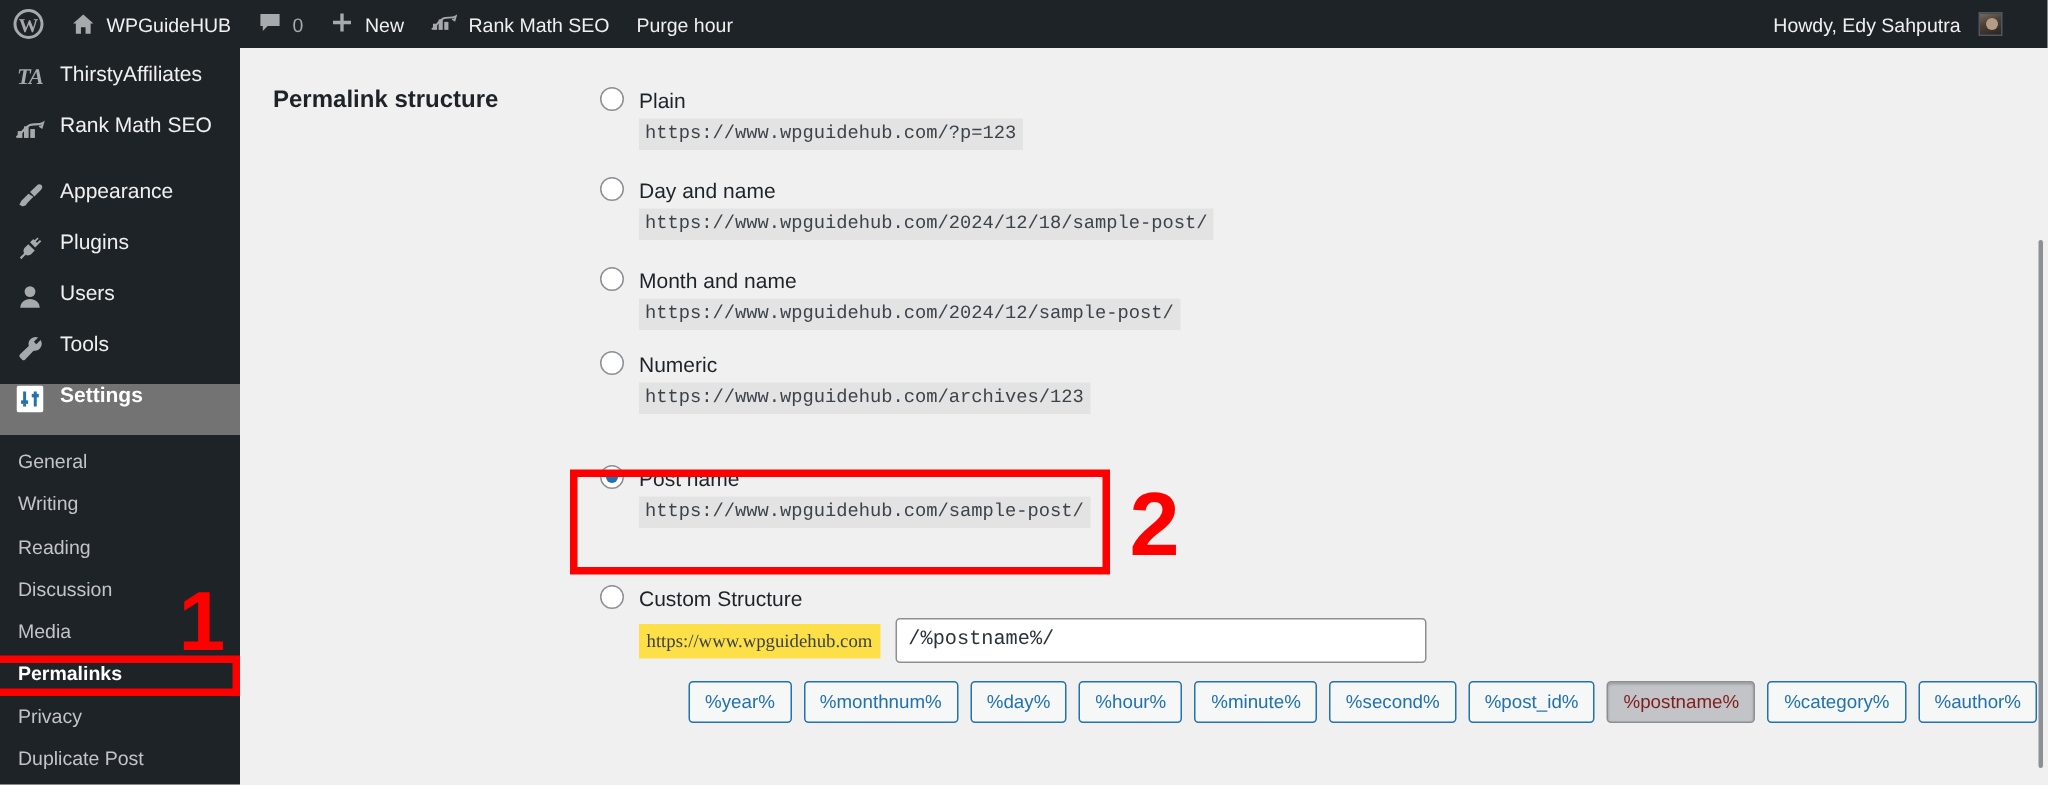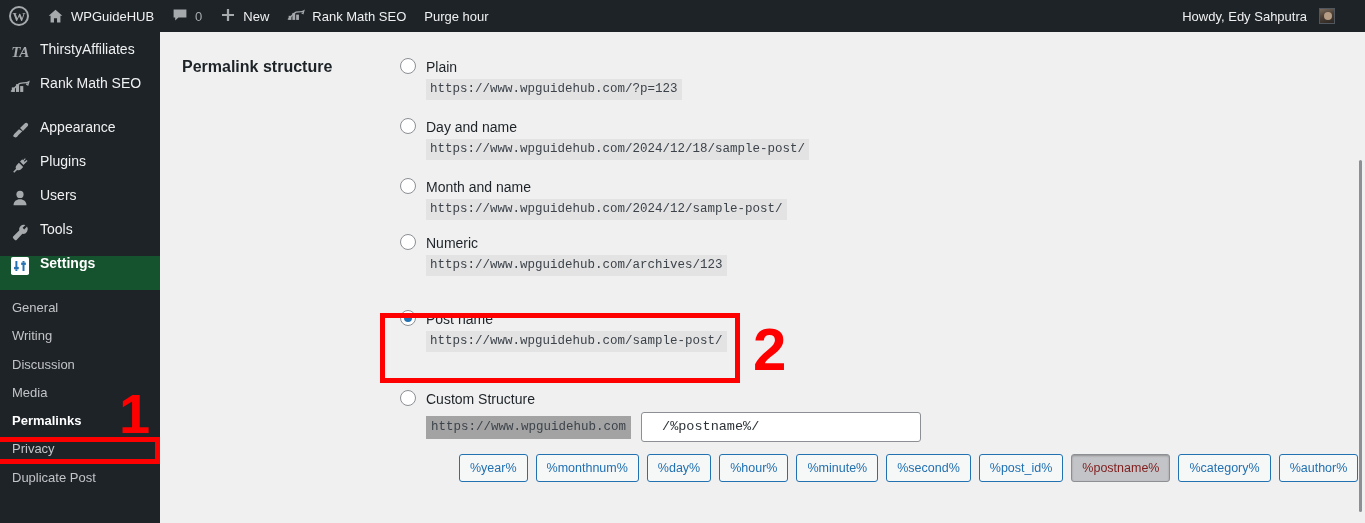--- a/index.html
+++ b/index.html
@@ -71,21 +71,21 @@
     line-height: 1;
   }
   .menu-top .mico {
     width: 20px; height: 20px;
     margin-right: 10px;
     display: flex; align-items: center; justify-content: center;
     color: #a7aaad;
     flex: 0 0 20px;
   }
   .menu-top.current {
-    background: #14532d; color: #fff;
+    background: #737373; color: #fff;
     font-weight: 600;
   }
   .menu-top.current .mico { color: #fff; }
   .menu-top.current::after {
     content: "";
     position: absolute; right: -8px; top: 50%;
     margin-top: -8px;
     border-style: solid;
     border-width: 8px 0 8px 8px;
     border-color: transparent transparent transparent #f0f0f1;
@@ -156,36 +156,36 @@
     font-family: "Liberation Mono", monospace;
     font-size: 12.5px;
     line-height: 17px;
   }
   .custom-struct-row {
     display: flex; align-items: center;
     margin: 6px 0 0 26px;
   }
   .struct-prefix {
     padding: 3px 5px;
-    background: #a3a3a3;
+    background: #fde047;
     color: #3c434a;
-    font-family: Liberation Mono, monospace;
+    font-family: Liberation Serif, serif;
     font-size: 12.5px;
     line-height: 17px;
   }
   .struct-input {
     margin-left: 10px;
-    width: 280px; height: 30px;
+    width: 354px; height: 30px;
     border: 1px solid #8c8f94;
     border-radius: 3px;
     background: #fff;
     font-family: "Liberation Mono", monospace;
     font-size: 13.5px;
     color: #2c3338;
-    padding: 0 20px;
+    padding: 0 8px;
     line-height: 28px;
   }
   .avail-tags-label {
     margin: 13px 0 0 26px;
     font-size: 14px; color: #1d2327;
   }
   .tags-row {
     display: flex; gap: 8px;
     margin: 12px 0 0 26px;
     padding-left: 33px;
@@ -362,20 +362,23 @@
     </span>
     <span>Settings</span>
   </div>
 
   <div class="submenu">
     <div class="submenu-item">
       <span>General</span>
     </div>
     <div class="submenu-item">
       <span>Writing</span>
+    </div>
+    <div class="submenu-item">
+      <span>Reading</span>
     </div>
     <div class="submenu-item">
       <span>Discussion</span>
     </div>
     <div class="submenu-item">
       <span>Media</span>
     </div>
     <div class="submenu-item current">
       <span>Permalinks</span>
     </div>

